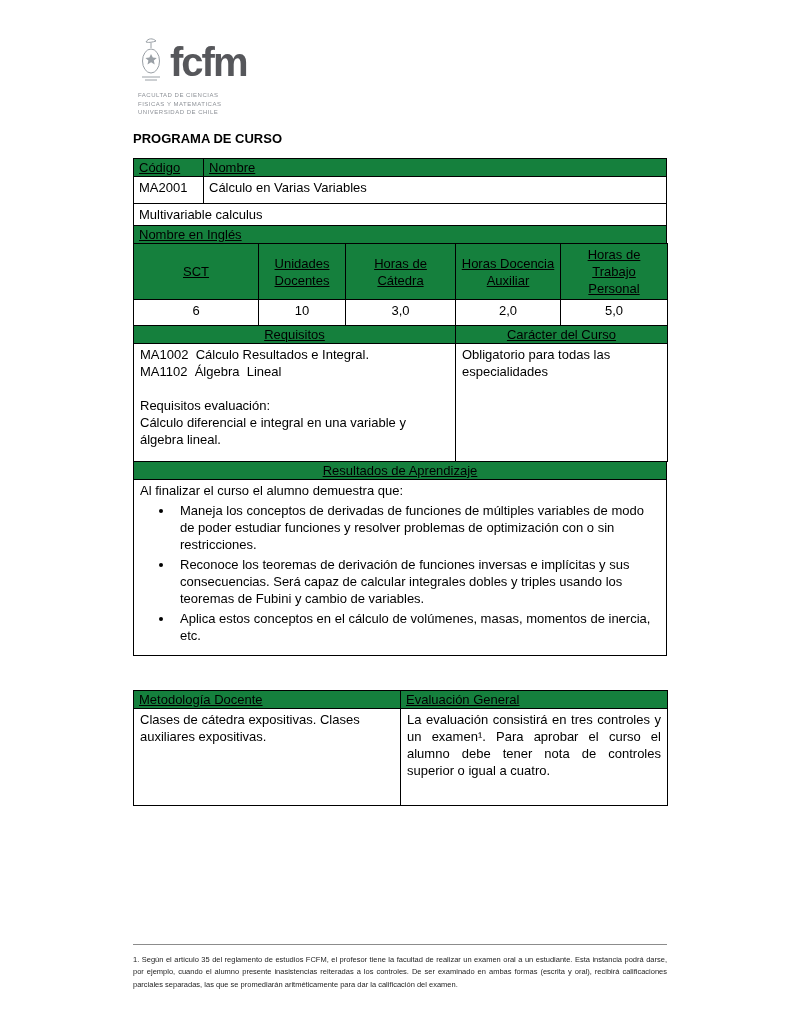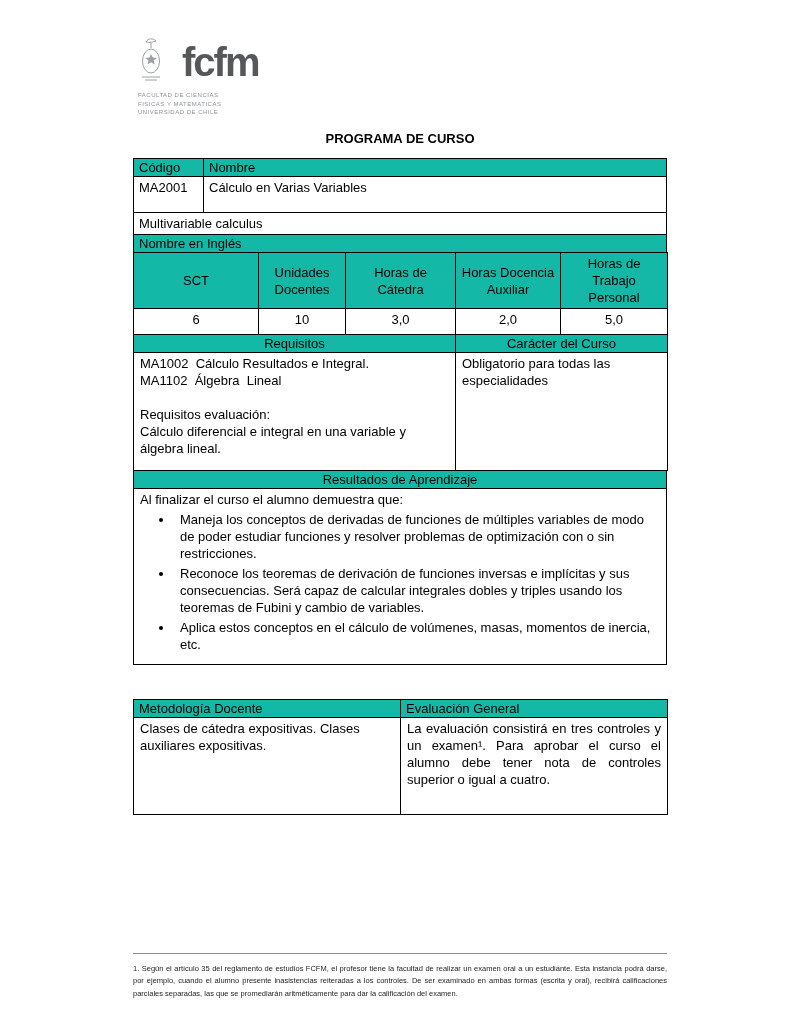--- a/index.html
+++ b/index.html
@@ -5,51 +5,51 @@
   * { margin:0; padding:0; box-sizing:border-box; }
   html,body { background:#ffffff; }
   body {
     font-family:"Liberation Sans","DejaVu Sans",sans-serif;
     color:#000;
   }
   .page { width:800px; height:1035px; background:#fff; position:relative; overflow:hidden; }
 
   
   .logo-block { padding-top:36px; margin-left:138px; width:170px; }
-  .logo-row { display:flex; align-items:center; gap:18px; }
+  .logo-row { display:flex; align-items:center; gap:6px; }
   .emblem { flex:0 0 auto; }
   .fcfm-text {
     font-size:40px; font-weight:bold; color:#56575b;
     letter-spacing:-2px; line-height:0.9;
   }
   .logo-caption { margin-top:3px; font-size:6px; color:#8d9197; letter-spacing:0.5px; line-height:1.45; }
   .logo-caption span { display:block; }
 
   
   .doc-title {
     width:534px; margin:14px 0 12px 133px;
-    text-align:center; font-size:13px; font-weight:bold;
+    font-size:13px; font-weight:bold;
   }
 
   
   table {
     border-collapse:collapse; margin-left:133px; width:534px;
     table-layout:fixed;
   }
   table + table { margin-top:-1px; }
   td {
     border:1px solid #000; font-size:13px; font-weight:normal;
     padding:2px 5px; vertical-align:top; text-align:left; line-height:17px;
     overflow:hidden;
   }
-  .gray { background:#14b8a6; }
+  .gray { background:#15803d;text-decoration:underline; }
   .hdr { padding:0 5px; line-height:17px; height:18px; }
   .center { text-align:center; }
   .mid { vertical-align:middle; }
-  .tall { height:36px; }
+  .tall { height:27px; }
   .sct-hdr { height:36px; padding:2px 4px; }
   .num-row td { height:26px; }
   .req-cell { height:118px; padding:2px 6px; }
   .req-line { min-height:17px; white-space:pre-wrap; }
   .caracter-cell { height:118px; padding:2px 6px; }
   .res-cell { padding:2px 6px 8px 6px;margin-left:36px; }
   .res-cell ul { margin:3px 0 2px 34px; }
   .res-cell li { padding-left:6px; margin-bottom:3px; }
   .method-gap { margin-top:34px;border-radius:8px; }
   .met-cell { height:97px; padding:2px 6px; }

